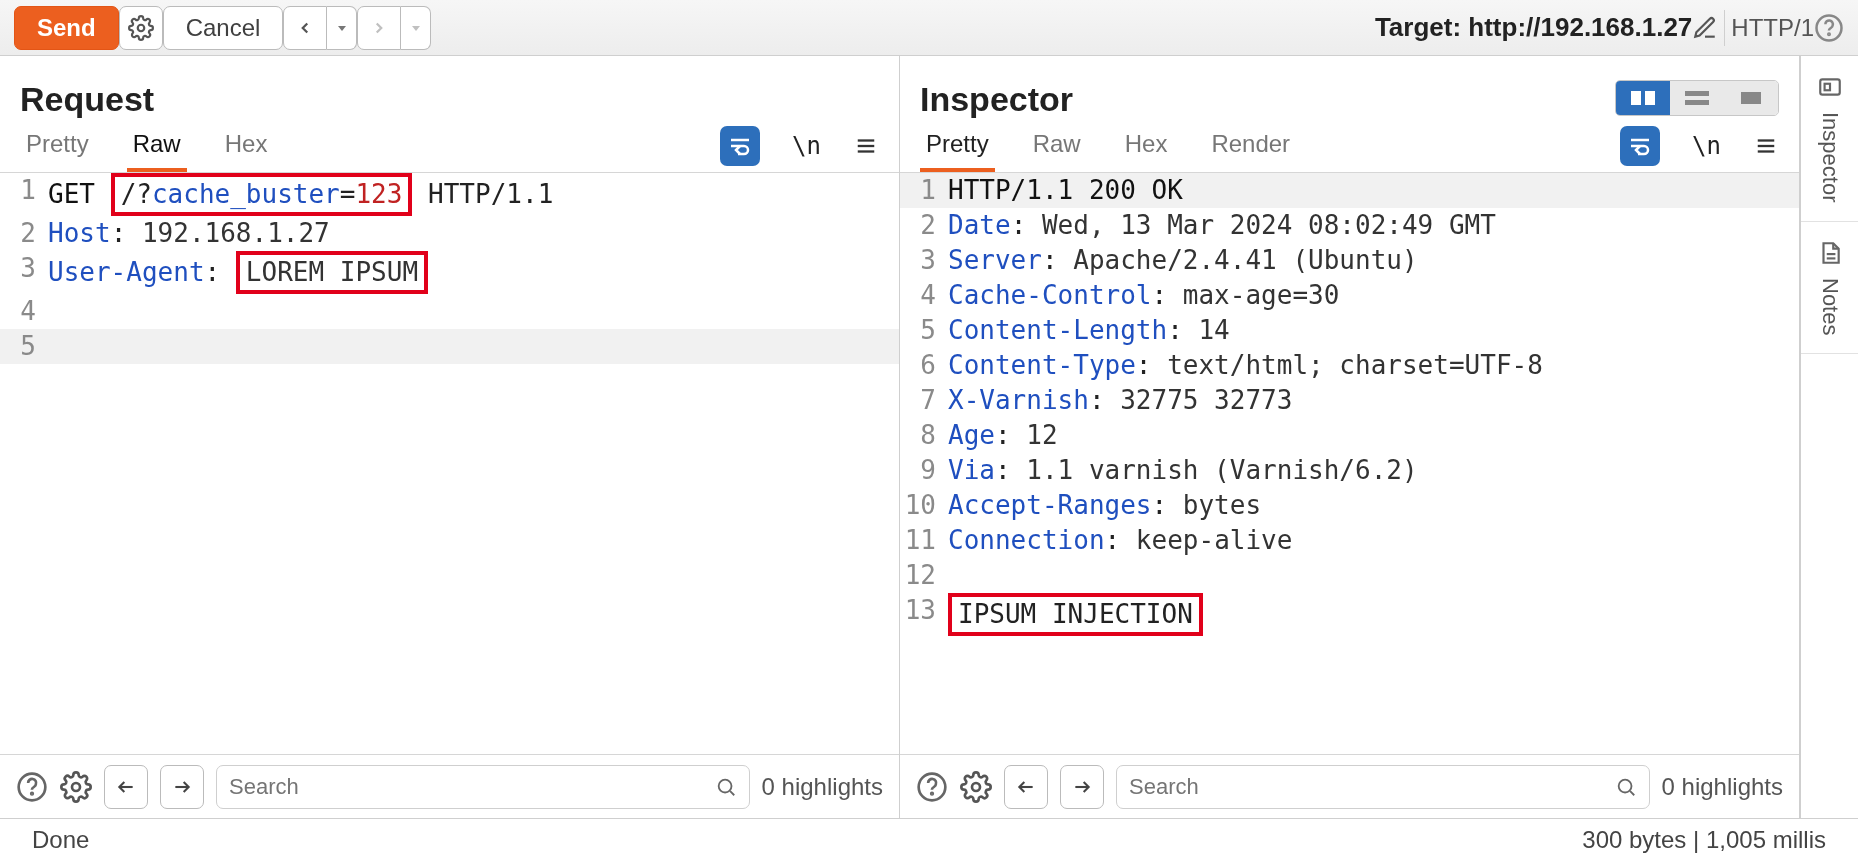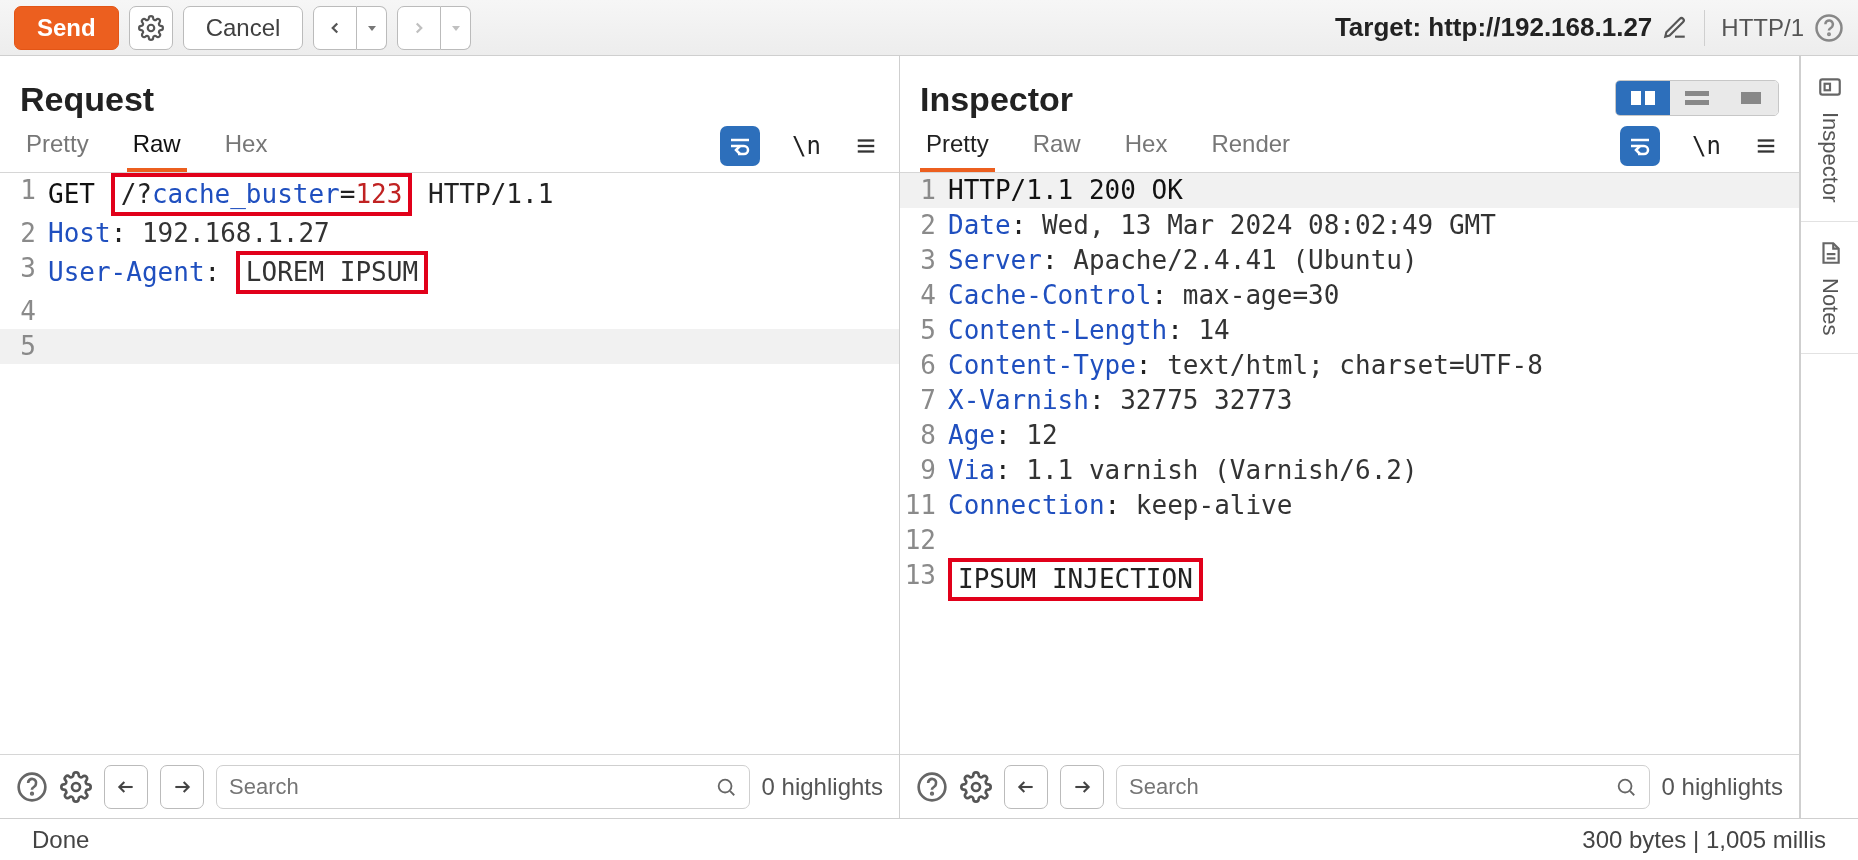--- a/index.html
+++ b/index.html
@@ -2,21 +2,20 @@
 <html><head>
 <meta charset="utf-8">
 <style>
 * { box-sizing: border-box; margin: 0; padding: 0; }
 html, body { width: 1858px; height: 860px; font-family: Arial, Helvetica, sans-serif; font-size: 24px; background: #fff; color: #222; }
 body { display: flex; flex-direction: column; }
 
 .toolbar {
   display: flex; align-items: center; height: 56px;
   padding: 18px 14px; border-bottom: 1px solid #cfcfcf;
-  gap: 10px;
   background: linear-gradient(#f6f6f6,#ededed);
 }
 .btn {
   display: inline-flex; align-items: center; justify-content: center;
   height: 44px; padding: 0 22px; border-radius: 7px;
   border: 1px solid #bbb; background: #fff; color: #555;
   font-size: 24px; cursor: pointer;
 }
 .btn-send { background: #ec5f1f; color:#fff; border-color:#e35516; font-weight:600; }
 .btn-cancel { color:#404040; }
@@ -322,20 +321,24 @@
         </div>
         <div class="line">
           <div class="gutter">8</div>
           <div class="code"><span class="kw-header">Age</span><span class="">: </span><span class="kw-val">12</span></div>
         </div>
         <div class="line">
           <div class="gutter">9</div>
           <div class="code"><span class="kw-header">Via</span><span class="">: </span><span class="kw-val">1.1 varnish (Varnish/6.2)</span></div>
         </div>
         <div class="line">
+          <div class="gutter">10</div>
+          <div class="code"><span class="kw-header">Accept-Ranges</span><span class="">: </span><span class="kw-val">bytes</span></div>
+        </div>
+        <div class="line">
           <div class="gutter">11</div>
           <div class="code"><span class="kw-header">Connection</span><span class="">: </span><span class="kw-val">keep-alive</span></div>
         </div>
         <div class="line">
           <div class="gutter">12</div>
           <div class="code"></div>
         </div>
         <div class="line">
           <div class="gutter">13</div>
           <div class="code"><span class="hl-red"><span class="">IPSUM INJECTION</span></span></div>

